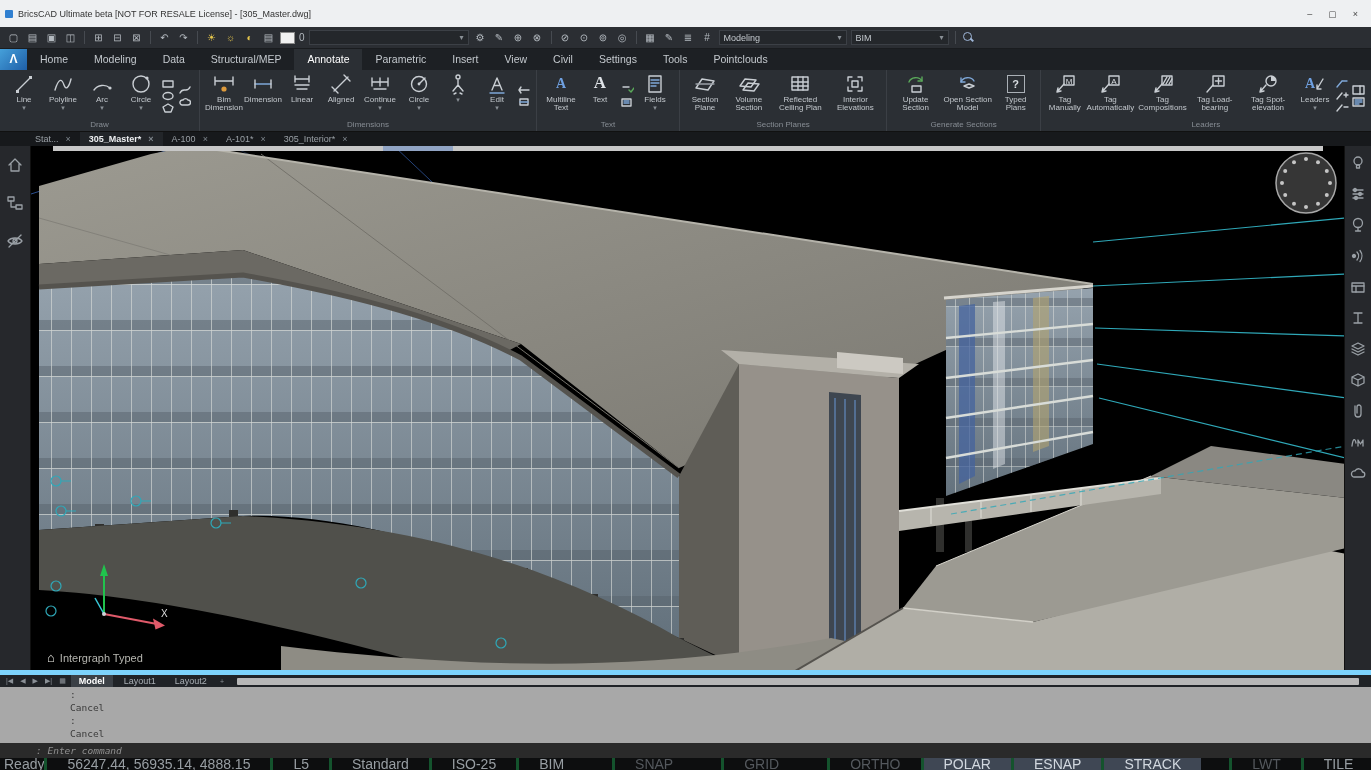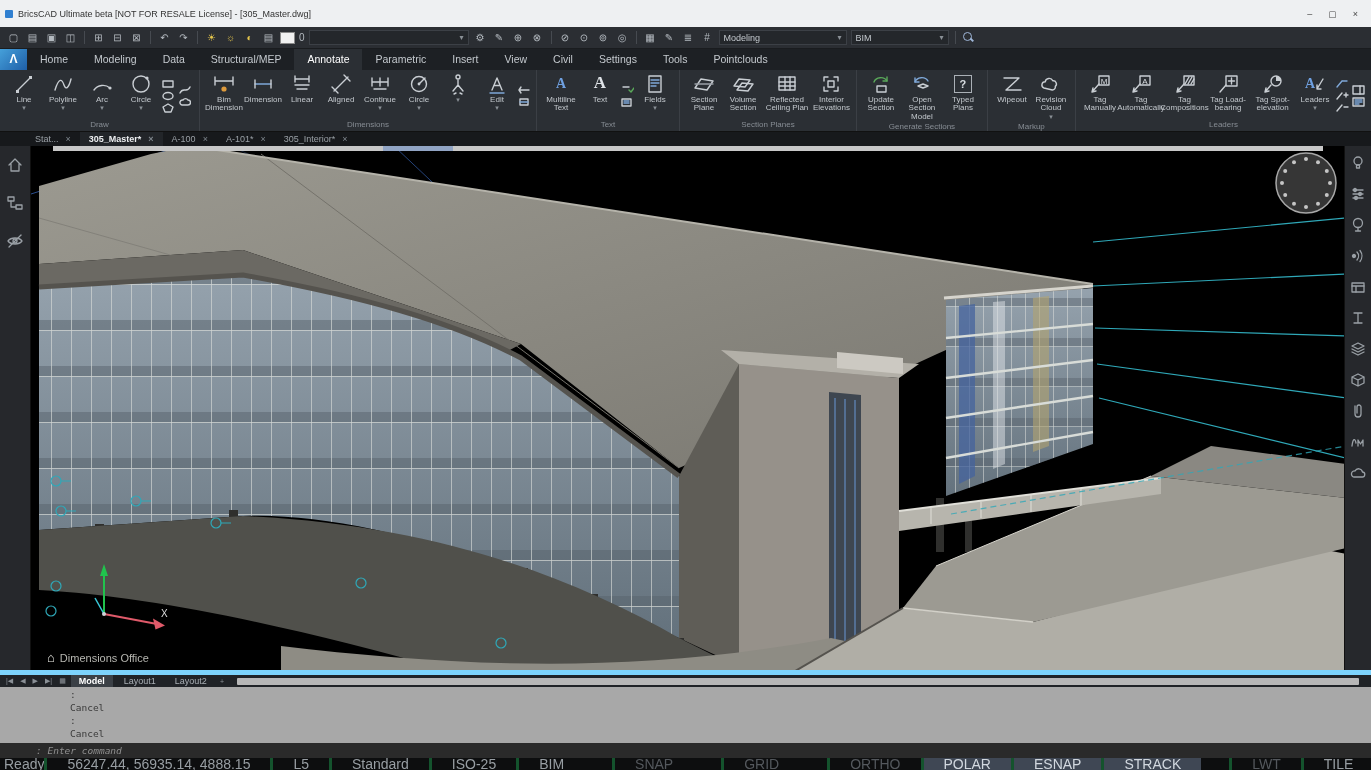--- a/index.html
+++ b/index.html
@@ -449,42 +449,20 @@
         <div class="rbtn">
           <span class="ric">
               <span class="qmark">?</span>
             </span>
           <span>Typed Plans</span>
         </div>
       </div>
       <div class="rlabel">Generate Sections</div>
     </div>
 
-    <div class="rgroup">
-      <div class="rbtns">
-        <div class="rbtn">
-          <span class="ric">
-              <svg class="i" width="24" height="22">
-                <path d="M4 5 H19 L6 17 H21"></path>
-              </svg>
-            </span>
-          <span>Wipeout</span>
-        </div>
-        <div class="rbtn">
-          <span class="ric">
-              <svg class="i" width="24" height="22">
-                <path d="M5 15 a3.2 3.2 0 0 1 1.2-6.2 a4 4 0 0 1 7.6-1 a3.2 3.2 0 0 1 2.5 5.6 a3 3 0 0 1-3 3.6 Z"></path>
-              </svg>
-            </span>
-          <span>Revision Cloud</span>
-            <span class="drop"></span>
-        </div>
-      </div>
-      <div class="rlabel">Markup</div>
-    </div>
 
     <div class="rgroup" style="border-right:none;">
       <div class="rbtns">
         <div class="rbtn">
           <span class="ric">
               <svg class="i" width="24" height="22">
                 <rect x="11" y="3" width="10" height="9"></rect>
                 <text x="16" y="10.5" font-size="8" fill="#d9dde1" stroke="none" text-anchor="middle">M</text>
                 <path d="M4 19 L11 11 M4 19 l1 -4 M4 19 l4 -1"></path>
               </svg>
@@ -749,21 +727,21 @@
           <path d="M73 468 L64 452" stroke="#39c8d8" stroke-width="1.5"></path>
           <circle cx="73" cy="468" r="2" fill="#cfd4d8"></circle>
         </g>
       </svg>
 
       <div class="topscroll">
           <div class="topthumb"></div>
         </div>
       <div class="modlabel">
         <span class="home">⌂</span>
-        <span>Dimensions Office</span>
+        <span>Intergraph Typed</span>
       </div>
       <span class="xlab">X</span>
     </div>
 
     <div class="rrail">
       <span class="railico">
           <svg class="ri" width="16" height="16">
             <circle cx="8" cy="6" r="4"></circle>
             <path d="M6.5 10 H9.5 V13 H6.5 Z"></path>
           </svg>

